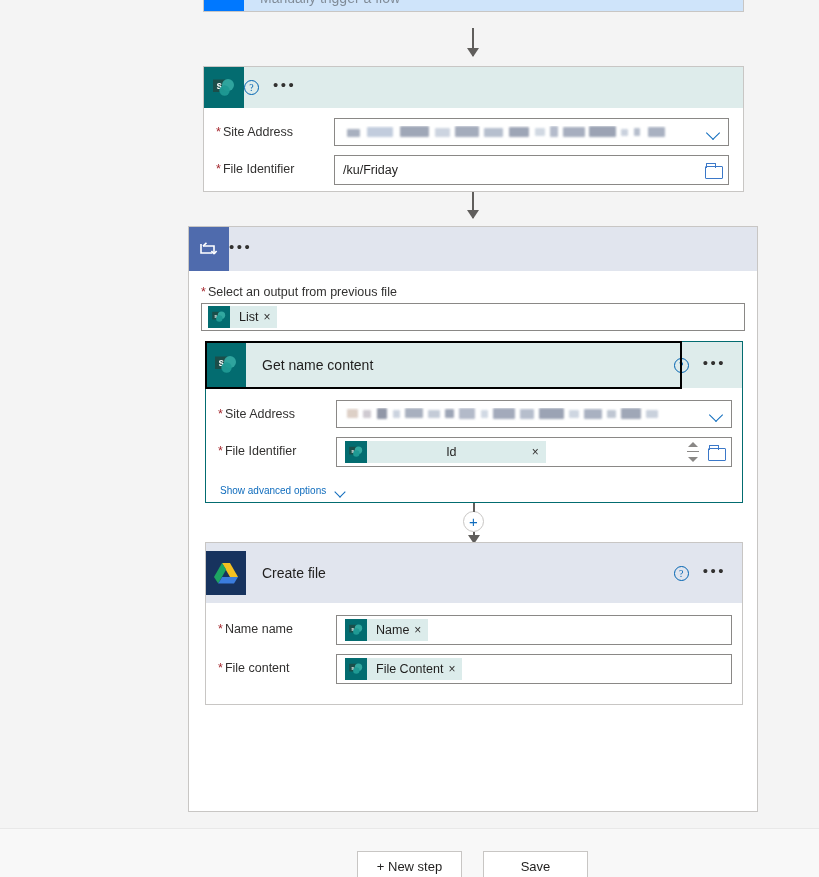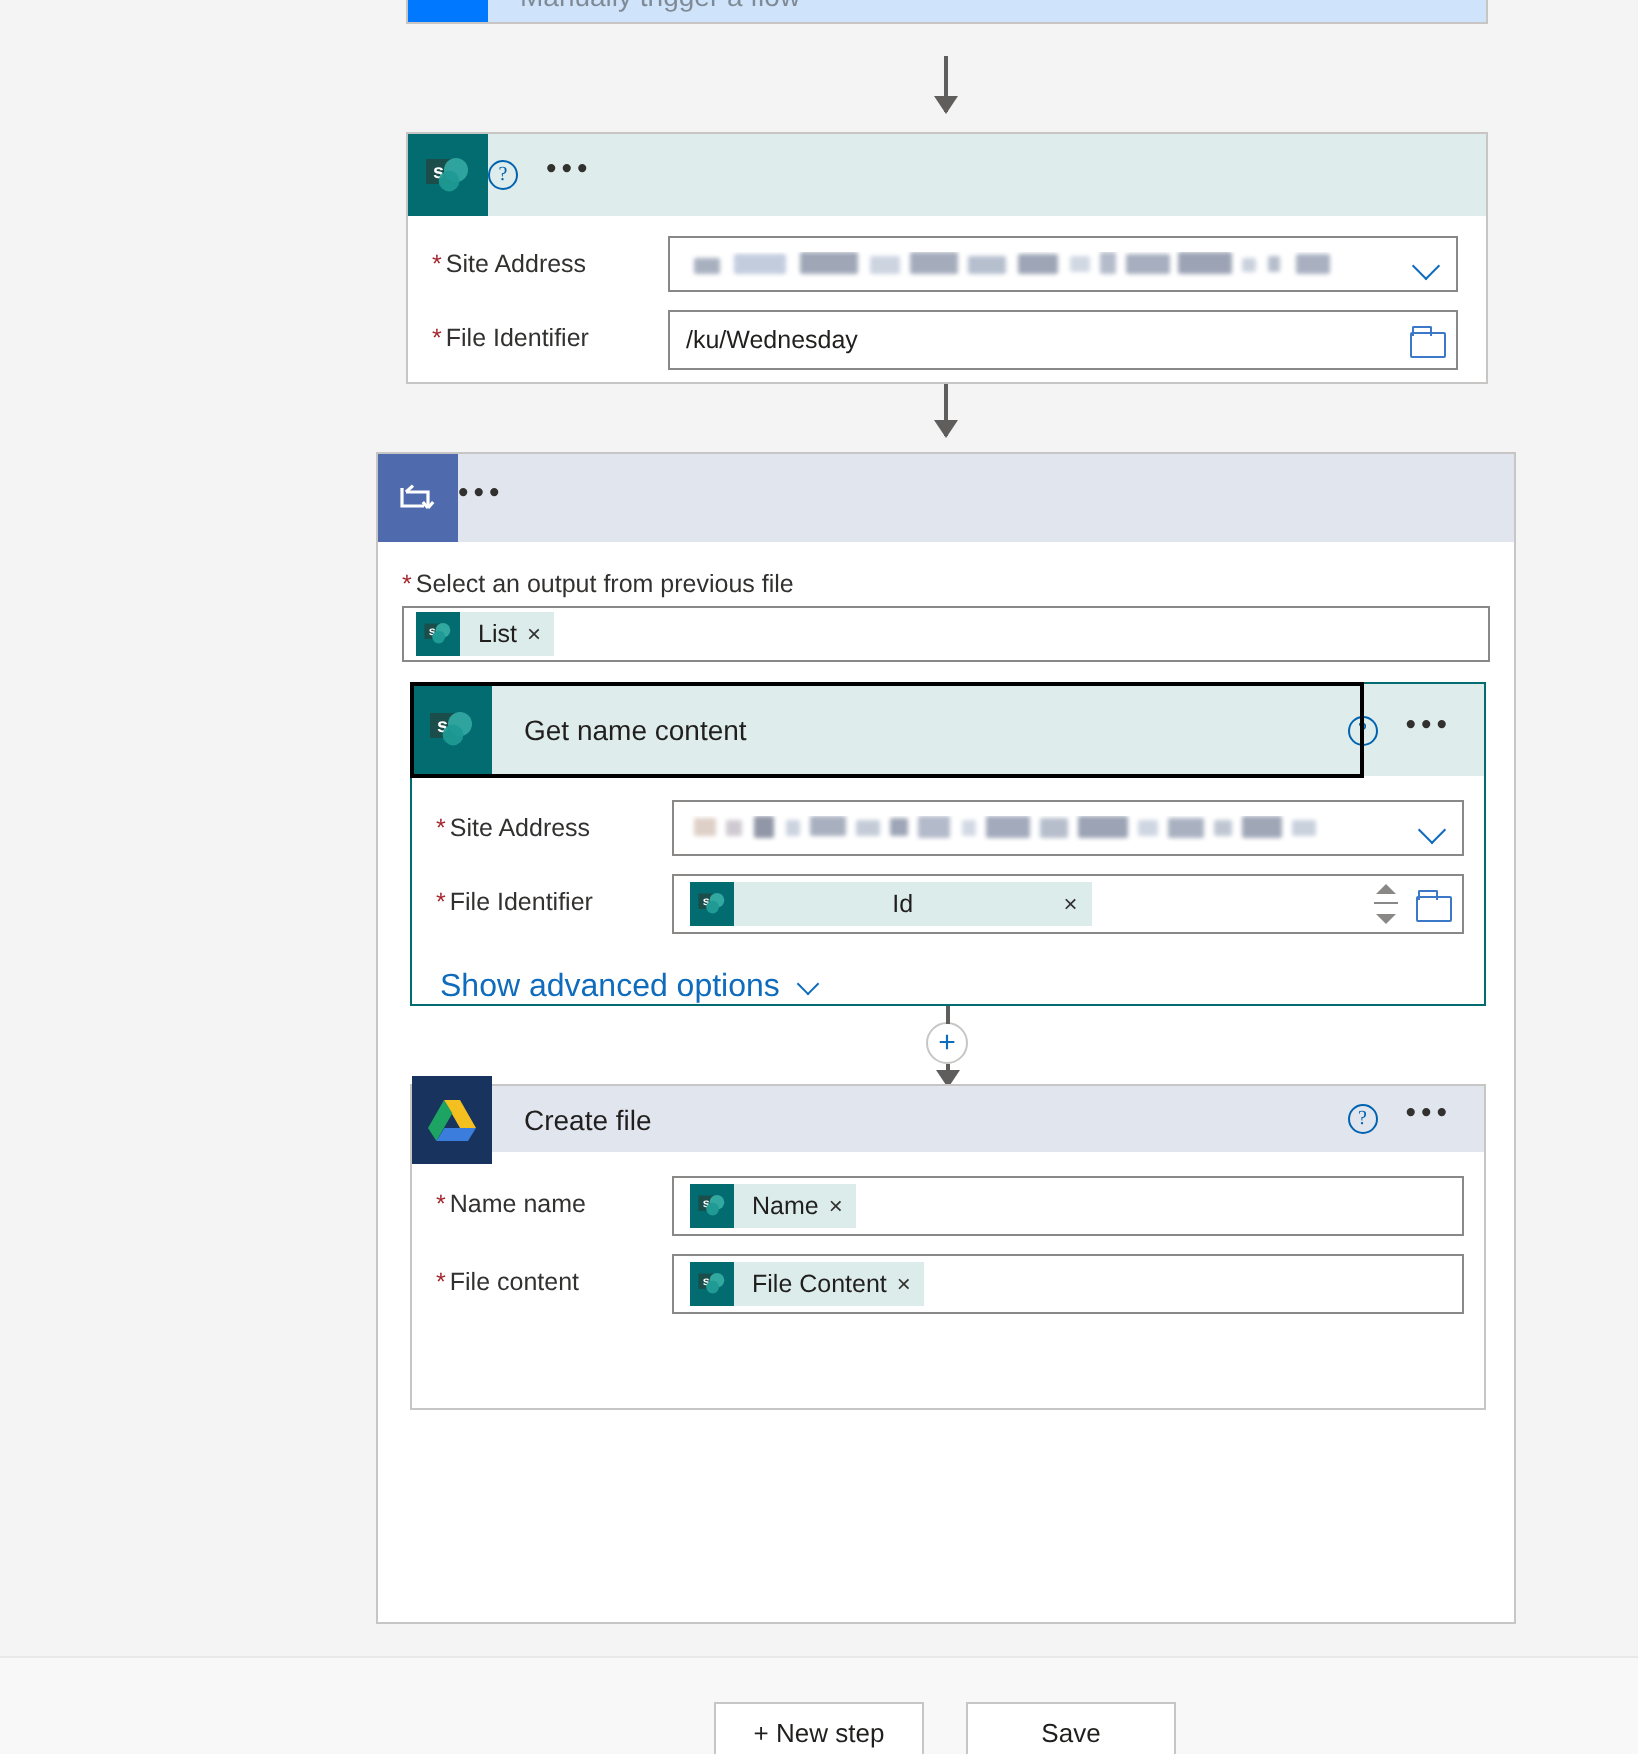--- a/index.html
+++ b/index.html
@@ -160,21 +160,21 @@
   
   #getfile-card { border:1px solid #036c70; }
   #getfile-hdr-focus {
     position:absolute; left:-1px; top:-1px; right:60px; bottom:-1px;
     border:2px solid #000; pointer-events:none;
   }
 
   
   .adv-link {
     display:flex; align-items:flex-start; gap:8px;
-    color:#0f6cbd; font-size:16px; padding:9px 0 4px 2px; cursor:pointer;
+    color:#0f6cbd; font-size:10px; padding:9px 0 4px 2px; cursor:pointer;
   }
 
   
   .fbtn {
     position:absolute; height:30px; border:1px solid #c8c6c4; background:#fff;
     display:flex; align-items:center; justify-content:center;
     font-size:13px; color:#201f1e; cursor:pointer;
   }
 
   
@@ -245,21 +245,21 @@
           </div>
           <div class="chev"></div>
         </div>
       </div>
 
       <div class="row">
         <div class="lbl">
           <span class="req">*</span><span>File Identifier</span>
         </div>
         <div class="field tall">
-          <div class="field-text">/ku/Wednesday</div>
+          <div class="field-text">/ku/Friday</div>
           <div class="folder-ic"></div>
         </div>
       </div>
 
     </div>
   </div>
 
   <div class="conn" style="left:472px; top:192px; height:26px;"></div>
   <div class="arrowhead" style="left:467px; top:210px;"></div>
 
@@ -382,21 +382,21 @@
 
       </div>
     </div>
 
     <div class="plus-btn" style="left:274px; top:284px;">+</div>
     <div class="conn" style="left:284px; top:276px; height:9px;"></div>
     <div class="conn" style="left:284px; top:305px; height:6px;"></div>
     <div class="arrowhead" style="left:279px; top:308px;"></div>
 
     <div class="card" id="createfile-card" style="left:16px; top:315px; width:538px; height:163px;">
-      <div class="card-header gd" style="height:33px;">
+      <div class="card-header gd" style="height:60px;">
         <div class="app-icon gd" style="height:44px;">
           <svg width="26" height="24" viewBox="0 0 26 24">
             <polygon points="9,2 17,2 25,16 17,16" fill="#f4c020"></polygon>
             <polygon points="9,2 1,16 5.2,22.5 13.2,8.6" fill="#1da462"></polygon>
             <polygon points="5.2,22.5 21,22.5 25,16 9.2,16" fill="#3b7ddd"></polygon>
           </svg>
         </div>
         <div class="card-title">Create file</div>
         <div class="hdr-actions">
           <div class="help-icon">?</div>

